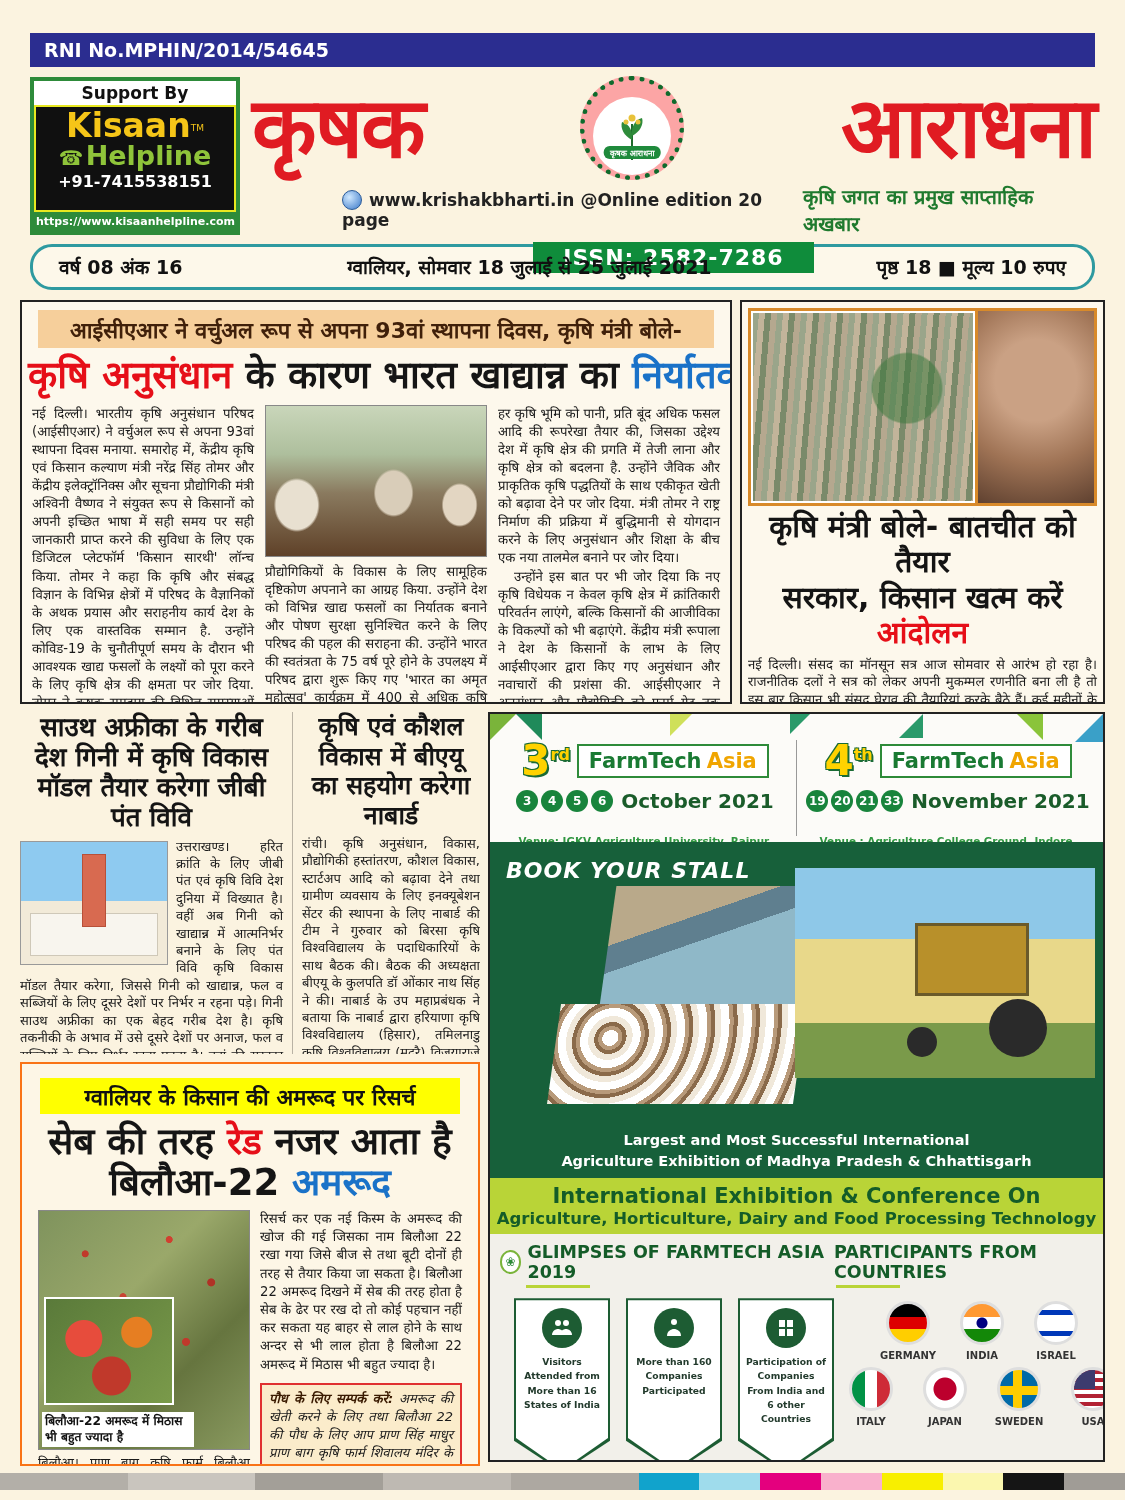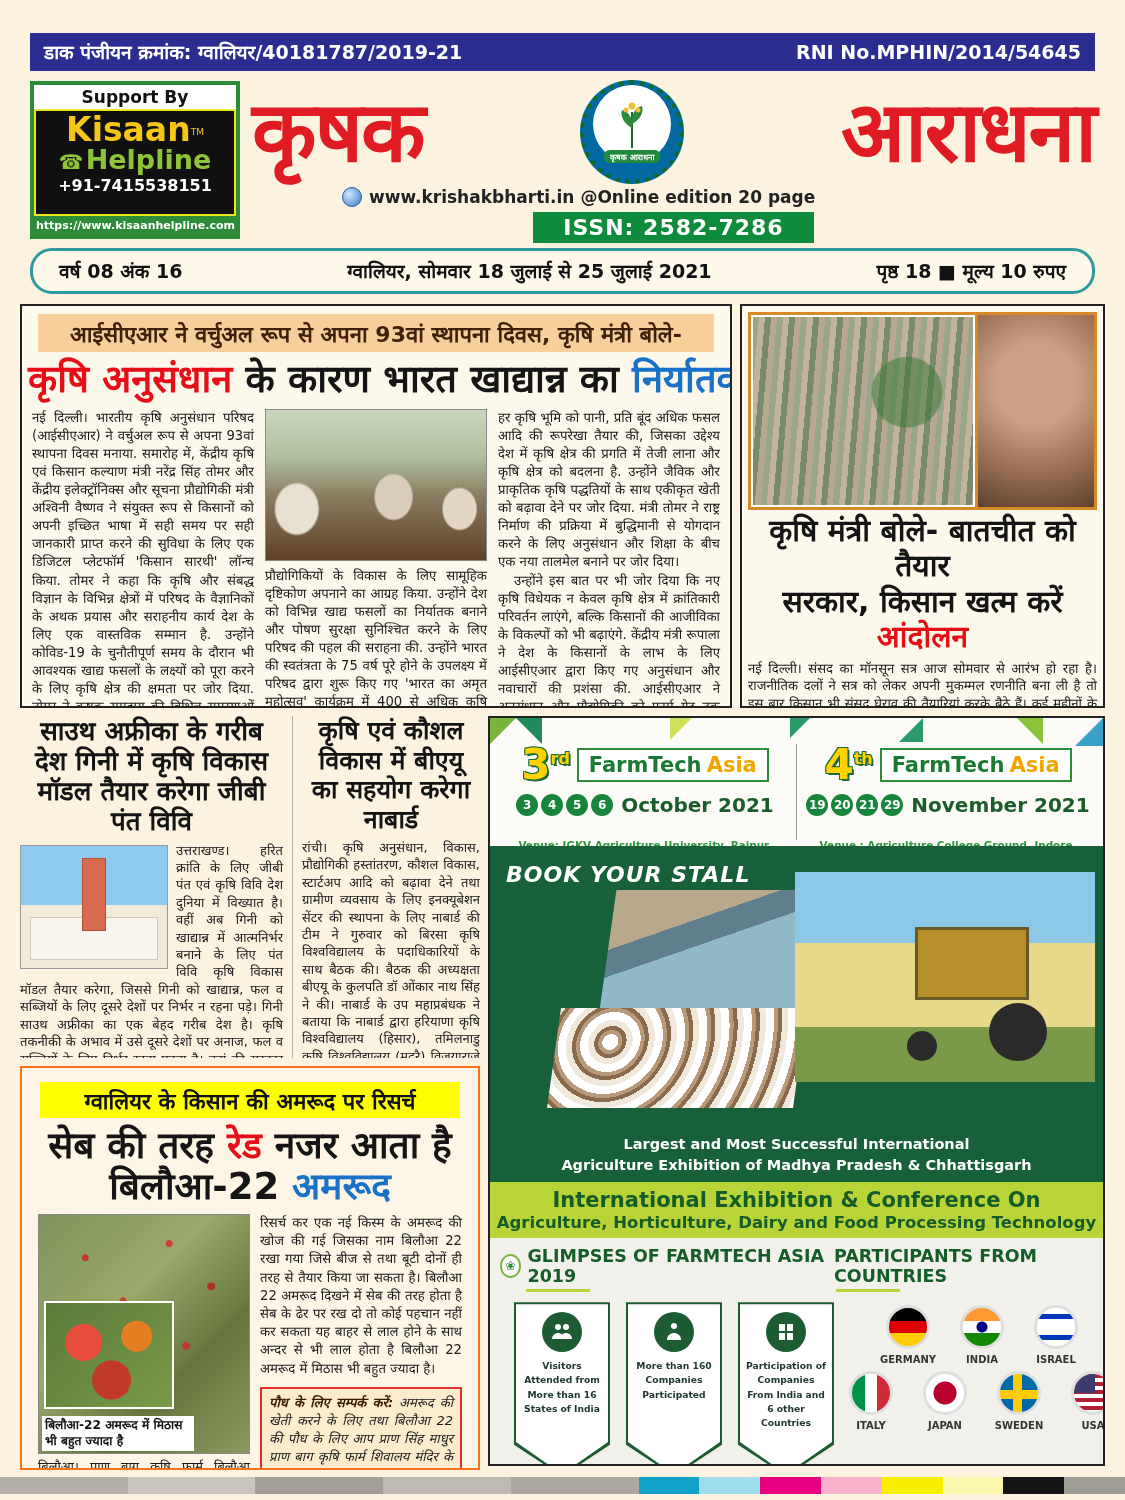--- a/index.html
+++ b/index.html
@@ -19,22 +19,22 @@
   .kisaan{color:#f5c518;font-size:33px;font-weight:bold}
   .kisaan-tm{color:#f5c518;font-size:9px;vertical-align:super}
   .helpline{color:#8fc43a;font-size:27px;font-weight:bold;line-height:1}
   .phone-icon{color:#8fc43a;font-size:20px;margin-right:2px}
   .support-phone{color:#fff;font-weight:bold;font-size:16px;margin-top:2px}
   .support-url{background:#2e8b3a;color:#fff;font-size:11px;font-weight:bold;padding:3px 2px;text-align:center}
 
   .mast-center{flex:1;display:flex;flex-direction:column}
   .title-row{display:flex;align-items:center;justify-content:space-between;height:102px}
   .title-red{color:#e01b22;font-size:84px;font-weight:bold;line-height:1;letter-spacing:-2px}
-  .logo-badge{width:104px;height:104px;border-radius:50%;background:#0369a1;border:5px dotted #0f6a2c;
-              box-sizing:border-box;display:flex;align-items:flex-start;justify-content:center;position:relative;flex:0 0 auto}
+  .logo-badge{width:104px;height:104px;border-radius:50%;background:#fca5a5;border:5px dotted #0f6a2c;
+              box-sizing:border-box;display:flex;align-items:flex-end;justify-content:center;position:relative;flex:0 0 auto}
   .logo-inner{width:78px;height:78px;border-radius:50%;background:#fff;display:flex;align-items:center;justify-content:center}
   .logo-ribbon{position:absolute;bottom:16px;left:50%;transform:translateX(-50%);background:#1f8a3c;color:#fff;
                font-size:8px;font-weight:bold;padding:1px 6px;border-radius:6px;white-space:nowrap}
   .sub-row{display:flex;justify-content:space-between;align-items:center;margin-top:4px}
   .site-line{font-weight:bold;font-size:17px;color:#222;margin-left:90px}
   .globe-icon{display:inline-block;width:18px;height:18px;border-radius:50%;border:1px solid #2a5a98;
               background:radial-gradient(circle at 35% 35%,#cfe8ff,#3a78c8);vertical-align:-4px;margin-right:7px}
   .tagline{color:#1f7a2e;font-weight:bold;font-size:20px;margin-right:6px}
   .issn-row{text-align:center;margin-top:5px}
   .issn{display:inline-block;background:#0f8c3b;color:#fff;font-weight:bold;font-size:22px;padding:3px 30px;letter-spacing:1px}
@@ -191,21 +191,20 @@
   .color-strip{display:flex;height:17px;margin-top:7px}
   .color-strip div{flex:1}
   .color-strip div:nth-child(-n+5){flex:2.1}
 </style>
 </head>
 <body>
 
 <div class="page">
 
   <div class="topbar">
-    <span>डाक पंजीयन क्रमांक: ग्वालियर/40181787/2019-21</span>
     <span>RNI No.MPHIN/2014/54645</span>
   </div>
 
   <div class="masthead">
     <div class="support">
       <div class="support-header">Support By</div>
       <div class="support-logo">
         <div class="kisaan-line">
           <span class="kisaan">Kisaan</span><span class="kisaan-tm">TM</span>
         </div>
@@ -229,20 +228,21 @@
                 <circle cx="14" cy="12" r="2.5" fill="#e8c23a"></circle>
                 <circle cx="26" cy="12" r="2.5" fill="#e8c23a"></circle>
               </svg>
           </span>
           <span class="logo-ribbon">कृषक आराधना</span>
         </span>
         <span class="title-red">आराधना</span>
       </div>
       <div class="sub-row">
         <span class="site-line"><span class="globe-icon"></span><span>www.krishakbharti.in @Online edition 20 page</span></span>
+        <span class="tagline">कृषि जगत का प्रमुख साप्ताहिक अखबार</span>
       </div>
       <div class="issn-row">
         <span class="issn">ISSN: 2582-7286</span>
       </div>
     </div>
   </div>
 
   <div class="dateline">
     <span>वर्ष 08   अंक 16</span>
     <span>ग्वालियर, सोमवार 18 जुलाई से 25 जुलाई 2021</span>
@@ -345,21 +345,21 @@
         </div>
         <div class="event">
           <div class="event-top">
             <span class="ordinal"><span>4</span><sup>th</sup></span>
             <span class="ft-logo"><span class="ft-farm">FarmTech</span> <span class="ft-asia">Asia</span></span>
           </div>
           <div class="dates">
             <span class="date-circle">19</span>
             <span class="date-circle">20</span>
             <span class="date-circle">21</span>
-            <span class="date-circle">29</span>
+            <span class="date-circle">33</span>
             <span class="month">November 2021</span>
           </div>
           <div class="venue">Venue : Agriculture College Ground, Indore, Madhya Pradesh</div>
         </div>
       </div>
 
       <div class="stall-section">
         <div class="book-stall">BOOK YOUR STALL</div>
         <div class="photo-lake"></div>
         <div class="photo-cattle"></div>

